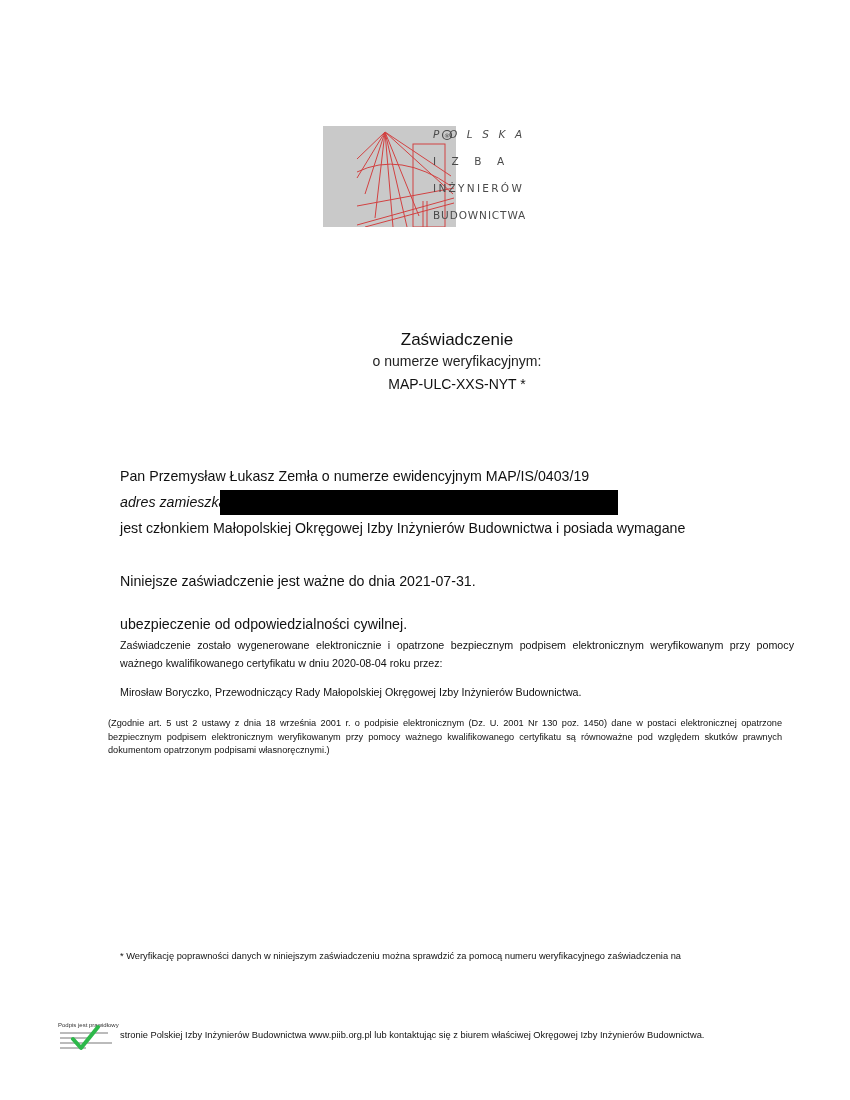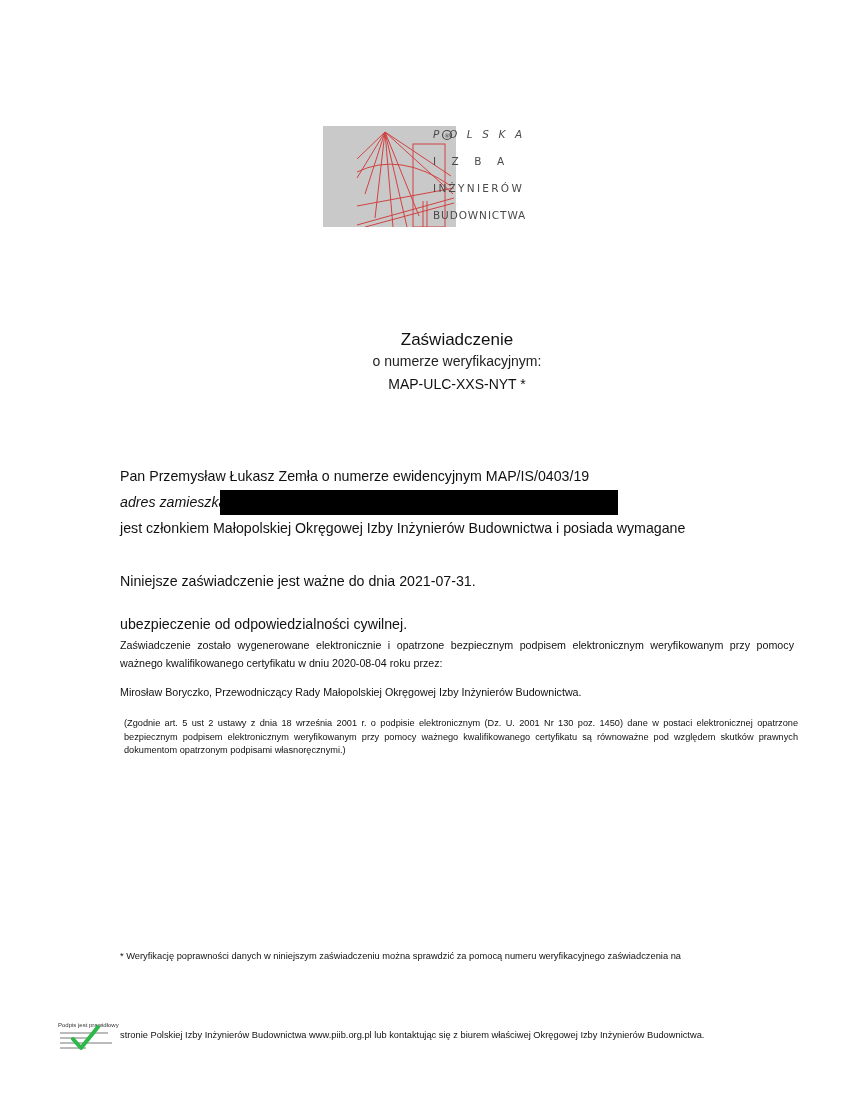--- a/index.html
+++ b/index.html
@@ -74,21 +74,21 @@
     
     .para {
       left: 88px; width: 674px;
       font-size: 10.7px;
       line-height: 18px;
       text-align: justify;
       text-align-last: left;
       color: #111;
     }
     .para-small {
-      left: 92px; width: 674px;
+      left: 76px; width: 674px;
       font-size: 9.2px;
       line-height: 13.5px;
       text-align: justify;
       text-align-last: left;
       color: #111;
     }
     .footnote {
       left: 88px; width: 700px;
       font-size: 9.3px;
       line-height: 15.5px;

